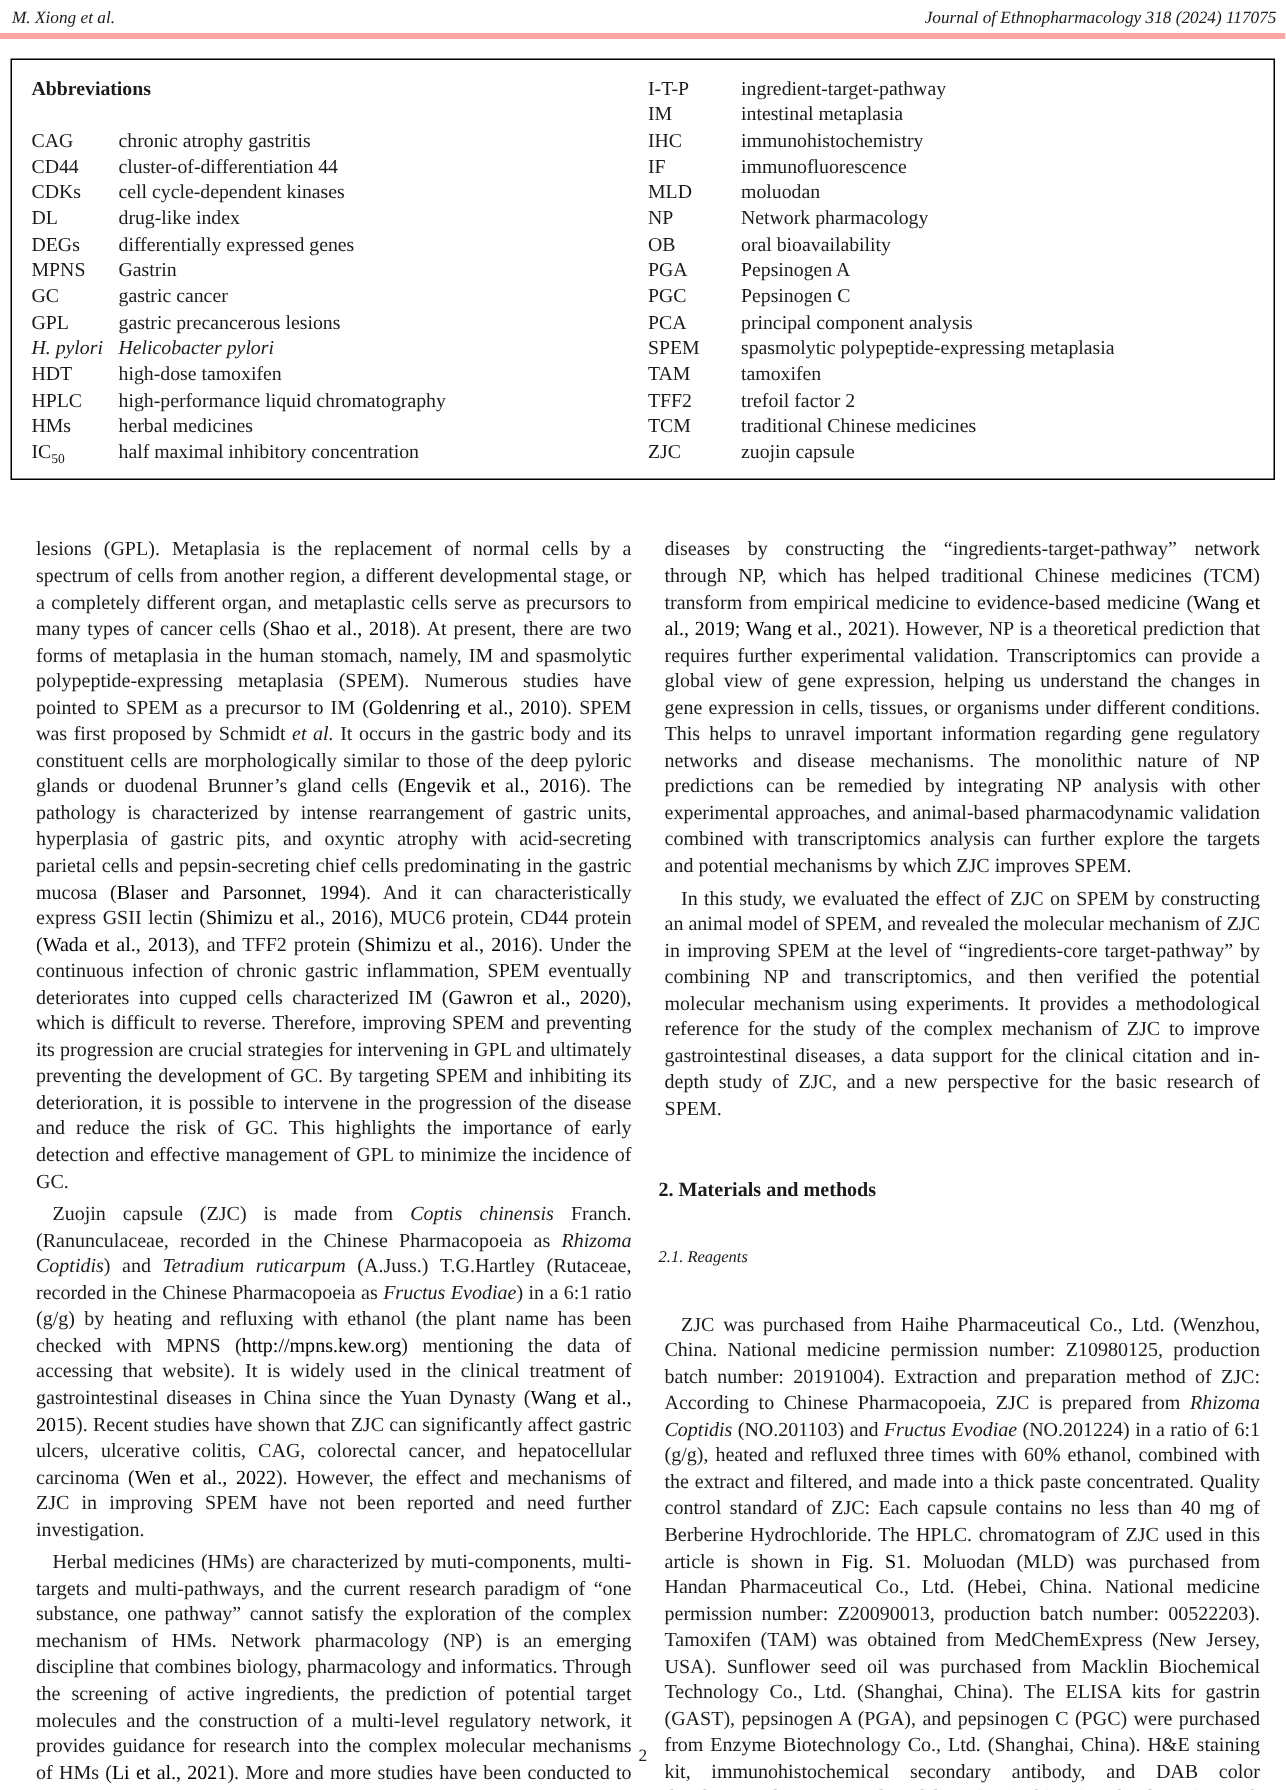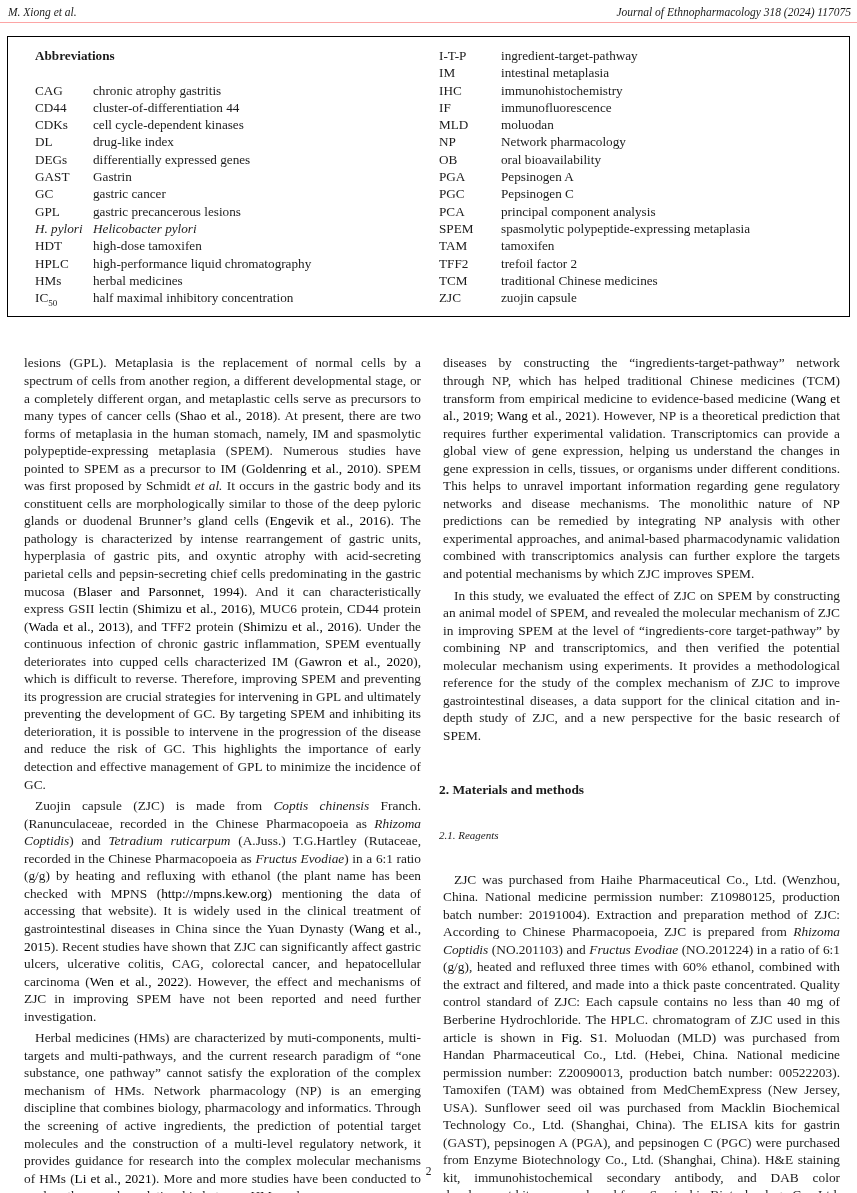--- a/index.html
+++ b/index.html
@@ -4,27 +4,27 @@
 <style>
   html,body{margin:0;padding:0;background:#ffffff;}
   .page{
     width:857px;height:1193px;background:#ffffff;color:#1b1b1b;
     font-family:"Liberation Serif","DejaVu Serif",serif;
     position:relative;overflow:hidden;box-sizing:border-box;
   }
   
   .hdr{
     display:flex;justify-content:space-between;align-items:flex-end;
-    padding:6px 6px 3px 8px;border-bottom:1px solid #fca5a5;
+    padding:6px 6px 3px 8px;border-bottom:4px solid #fca5a5;
     font-style:italic;font-size:11.5px;line-height:13px;
   }
   
   .abbr-box{
     margin:13px 7px 0 7px;border:1.5px solid #000;box-sizing:border-box;
-    display:flex;padding:10px 6px 10px 27px;
+    display:flex;padding:10px 6px 10px 13px;
   }
   .abbr-col{flex:1;font-size:13.2px;line-height:17.3px;}
   .abbr-title{font-weight:bold;margin-bottom:17.3px;}
   .abbr-row{display:flex;}
   .abbr-term{width:58px;flex:none;}
   .abbr-col.right .abbr-term{width:62px;}
   .abbr-def{flex:1;}
   sub{font-size:9px;line-height:0;}
   
   .columns{display:flex;gap:14px;padding:0 13px 0 20px;margin-top:33px;}
@@ -69,21 +69,21 @@
           </div>
           <div class="abbr-row">
             <span class="abbr-term">DL</span>
             <span class="abbr-def">drug-like index</span>
           </div>
           <div class="abbr-row">
             <span class="abbr-term">DEGs</span>
             <span class="abbr-def">differentially expressed genes</span>
           </div>
           <div class="abbr-row">
-            <span class="abbr-term">GAST</span>
+            <span class="abbr-term">MPNS</span>
             <span class="abbr-def">Gastrin</span>
           </div>
           <div class="abbr-row">
             <span class="abbr-term">GC</span>
             <span class="abbr-def">gastric cancer</span>
           </div>
           <div class="abbr-row">
             <span class="abbr-term">GPL</span>
             <span class="abbr-def">gastric precancerous lesions</span>
           </div>

